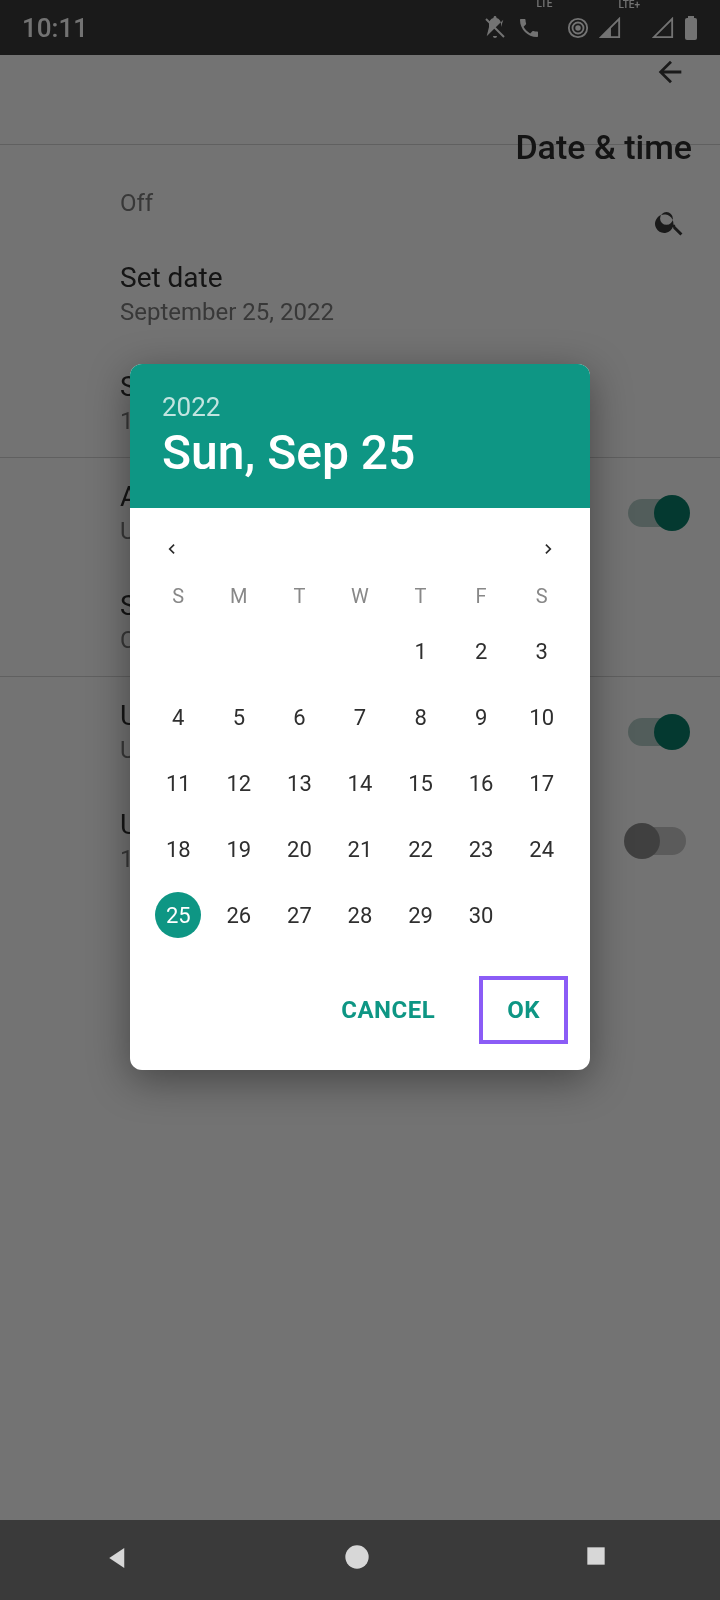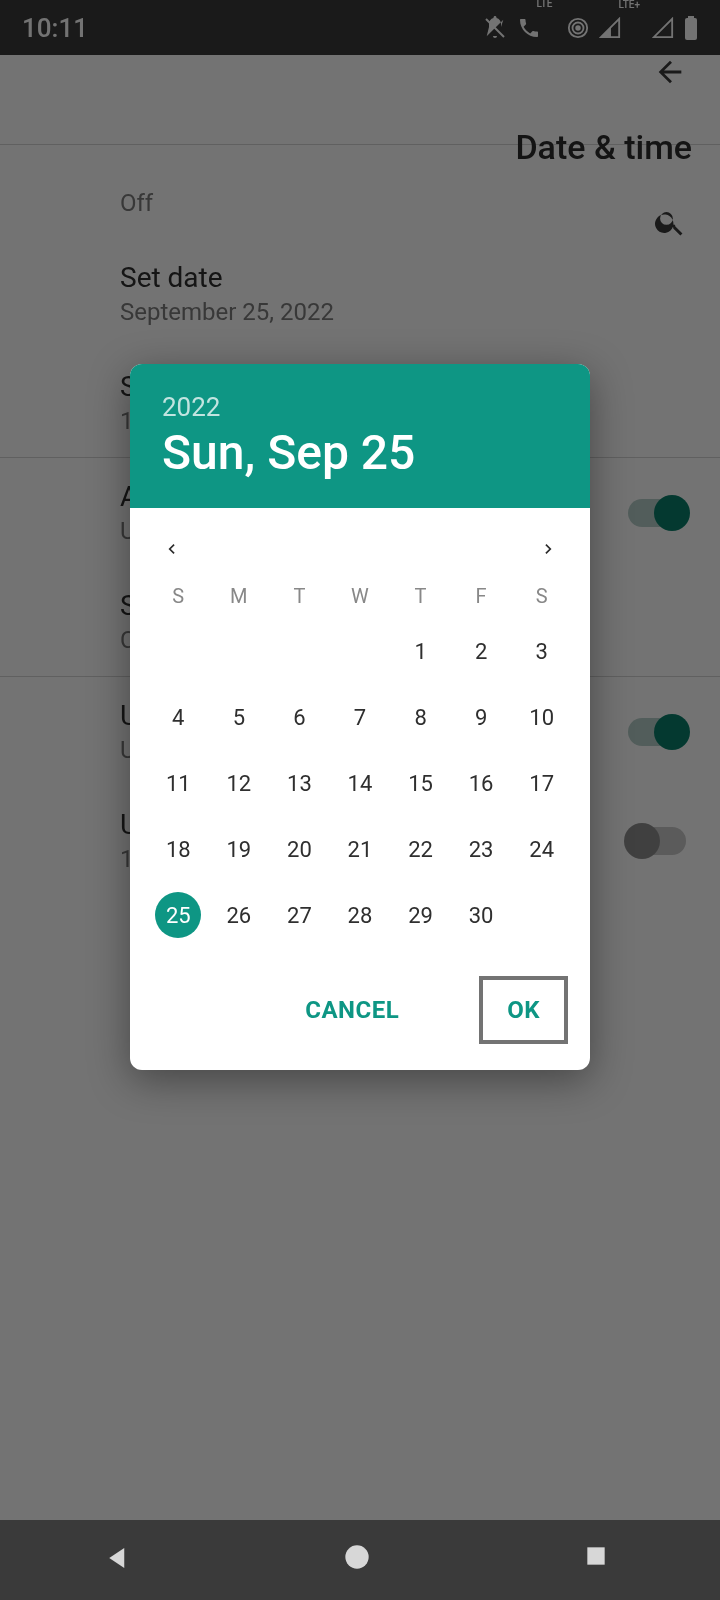--- a/index.html
+++ b/index.html
@@ -65,21 +65,21 @@
   .dow{ font-size:20px; color:#888; }
   .day{ font-size:22px; color:#2f2f2f; width:46px; height:46px; margin:0 auto;
     display:flex; align-items:center; justify-content:center; border-radius:50%; }
   .day.empty{ visibility:hidden; }
   .day.selected{ background:#0e9684; color:#fff; }
 
   .dlg-actions{ display:flex; justify-content:flex-end; gap:30px;
     padding:18px 22px 26px; }
   .txtbtn{ color:#0e9684; font-size:24px; font-weight:700; letter-spacing:0.5px;
     padding:10px 14px; background:none; border:none; }
-  .highlight{ border:4px solid #737373; padding:6px 10px;margin-left:36px; }
+  .highlight{ border:4px solid #8b5cf6; padding:6px 10px; }
 
   
   .navbar{
     position:absolute; bottom:0; left:0; right:0; height:80px;
     background:#3a3a3a; display:flex; align-items:center; justify-content:space-around;
   }
   .navbtn{ width:34px; height:34px; }
 
   svg{ display:block; }
 </style>

